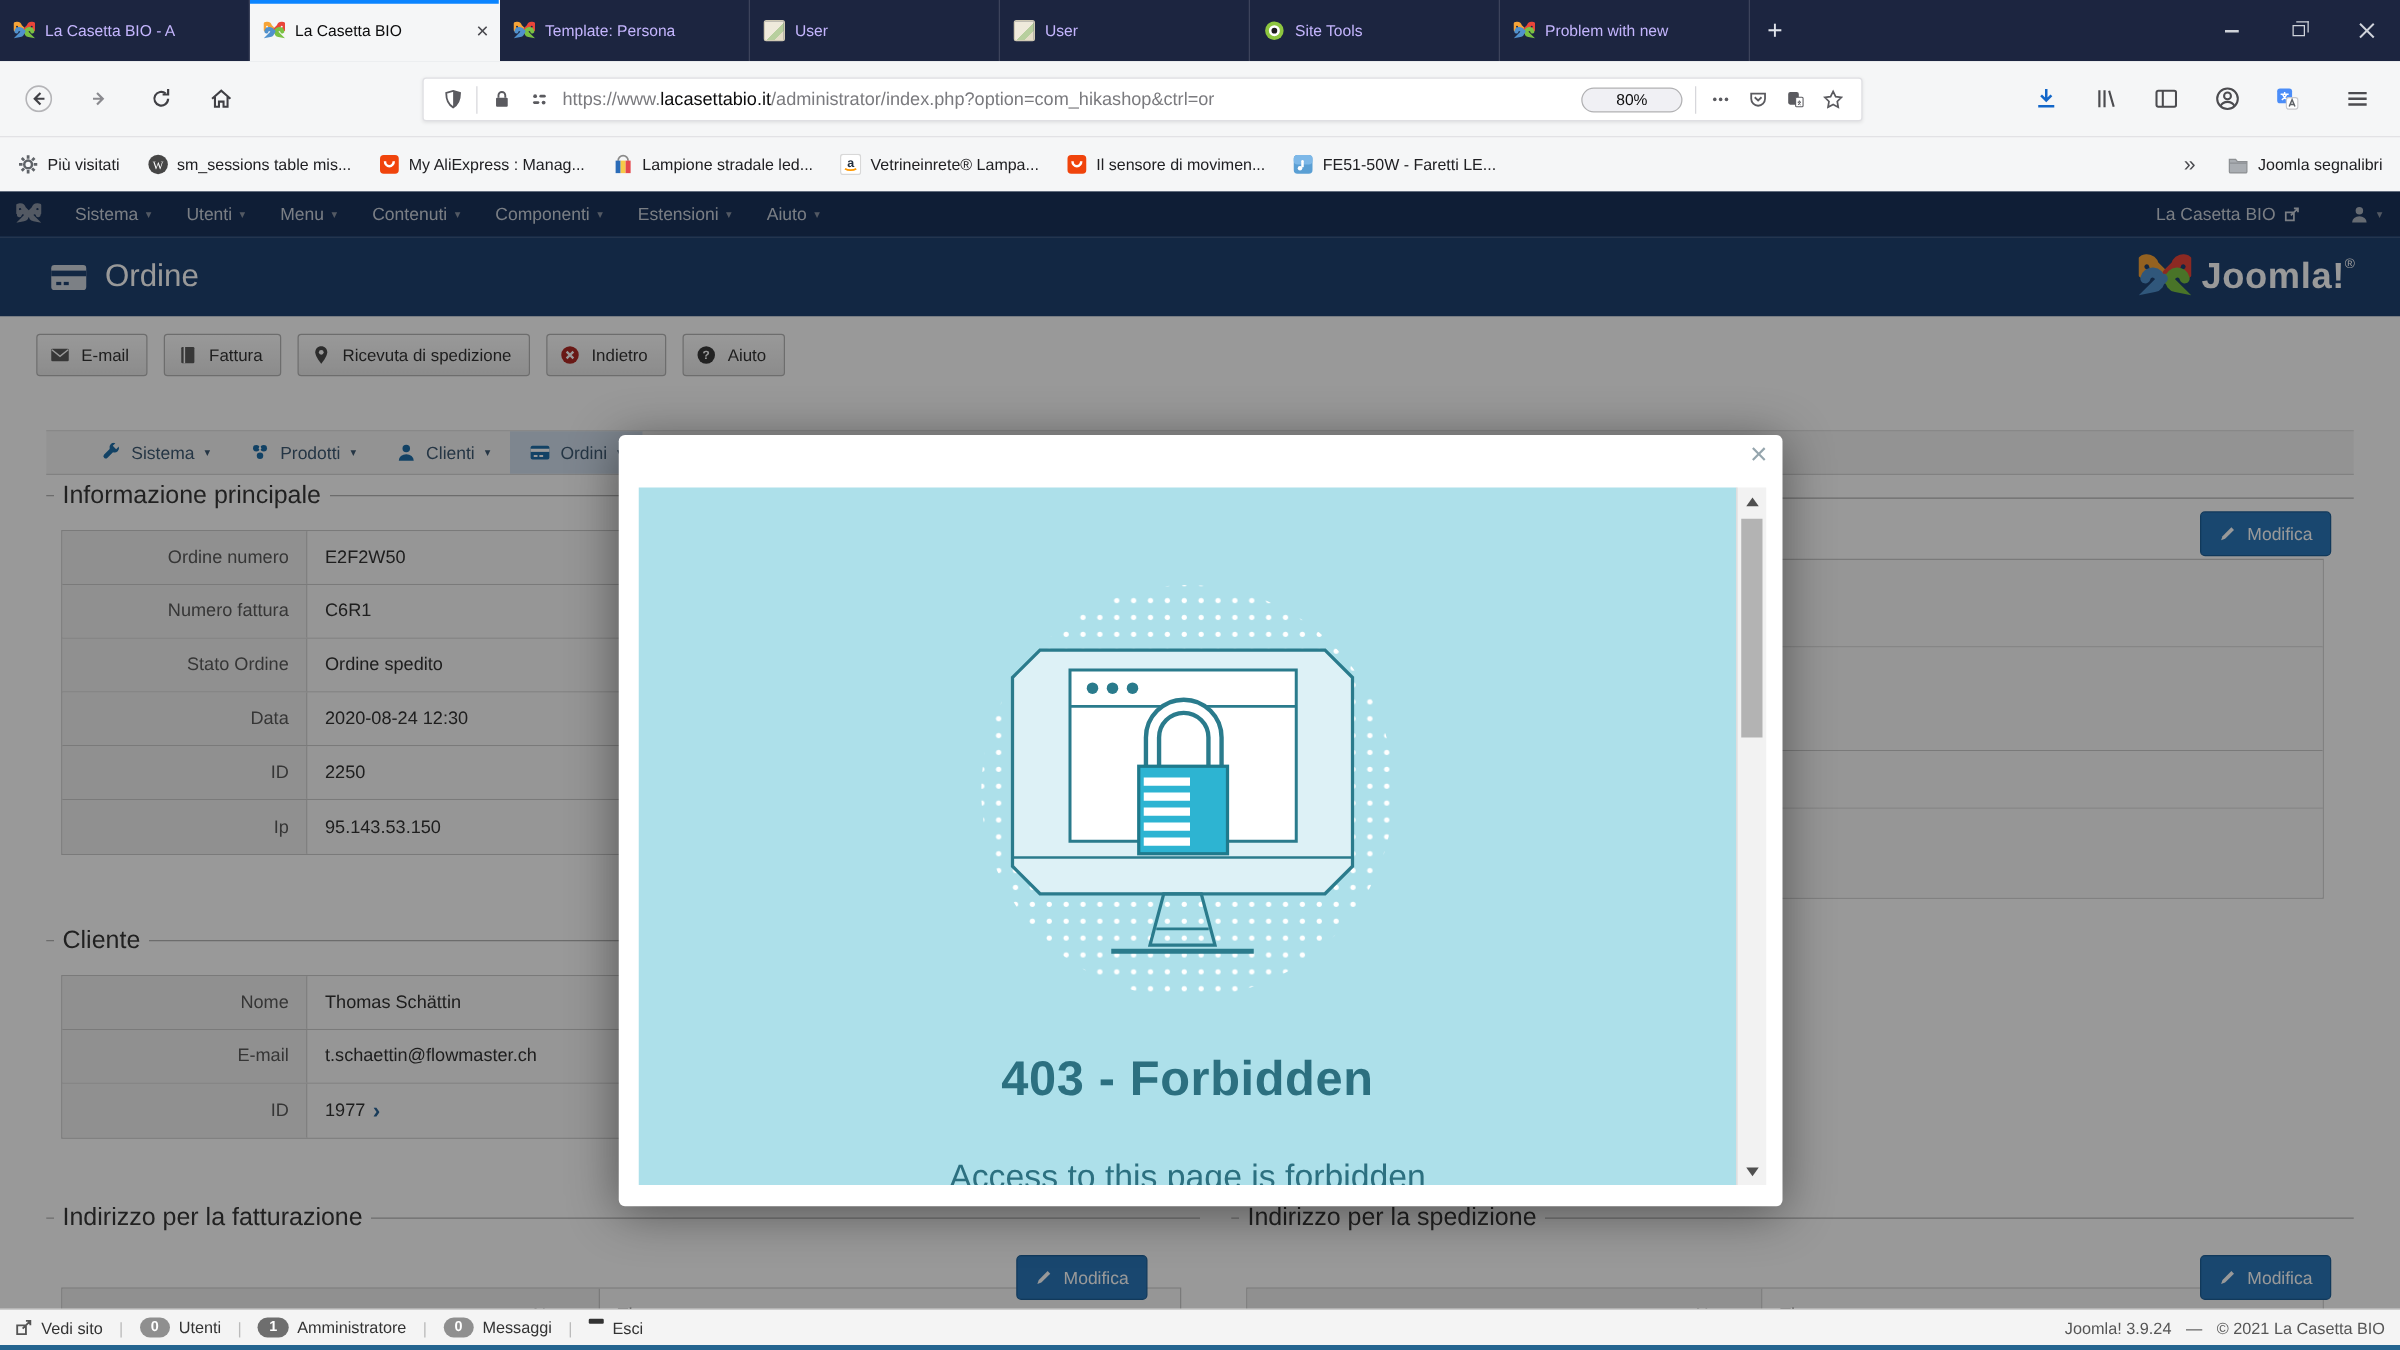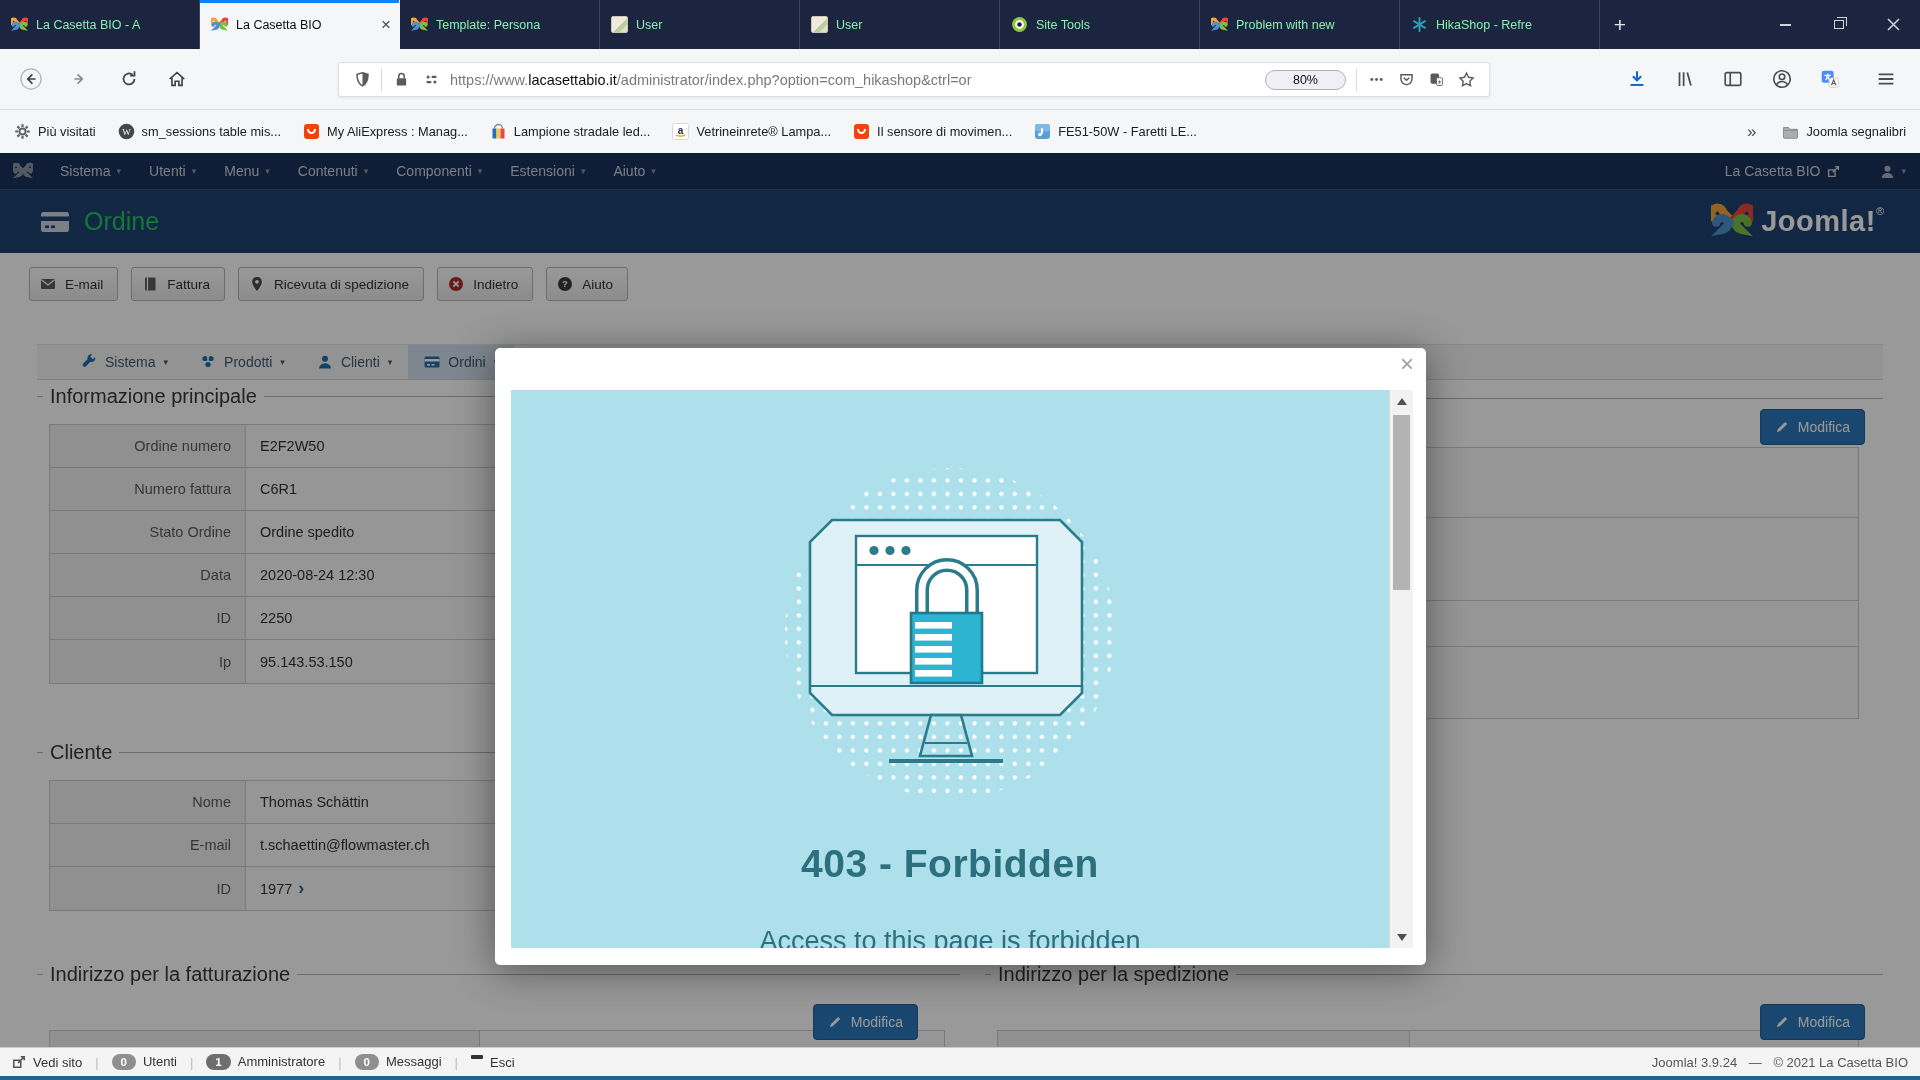--- a/index.html
+++ b/index.html
@@ -3,21 +3,21 @@
 <meta charset="utf-8">
 <style>
   * { margin:0; padding:0; box-sizing:border-box; }
   html,body { width:1920px; height:1080px; overflow:hidden; background:#fff;
     font-family:"Liberation Sans","DejaVu Sans",sans-serif; }
   .stage { position:relative; width:1920px; height:1080px; background:#fff; overflow:hidden; }
 
   
   .tabbar { position:absolute; left:0; top:0; width:1920px; height:49px; background:#1c2540; display:flex; }
   .tab { position:relative; width:200px; height:49px; display:flex; align-items:center; padding:0 8px 0 11px;
-         color:#86efac; font-size:12.5px; border-right:1px solid rgba(255,255,255,.14); cursor:default; }
+         color:#c4b5fd; font-size:12.5px; border-right:1px solid rgba(255,255,255,.14); cursor:default; }
   .tab .ttl { white-space:nowrap; overflow:hidden; flex:1;
       -webkit-mask-image:linear-gradient(to right,#000 78%,transparent 98%);
       mask-image:linear-gradient(to right,#000 78%,transparent 98%); }
   .tab.active { background:#f5f6f7; color:#0c0c0d; }
   .tab.active::before { content:""; position:absolute; left:0; top:0; width:100%; height:3px; background:#0a84ff; }
   .tab-close { font-size:17px; color:#4a4a4f; margin-left:6px; line-height:1; }
   .fav { width:17px; height:17px; margin-right:8px; flex:0 0 auto; display:inline-flex; }
   .fav svg { width:17px; height:17px; }
   .fav-img { border-radius:2px; background:linear-gradient(135deg,#efeadb 0 55%,#b8cf9e 55% 75%,#e4ddc8 75%); border:1px solid #cfc9b4; }
   .newtab { width:40px; height:49px; display:flex; align-items:center; justify-content:center; color:#dfe3ea; font-size:21px; }
@@ -58,21 +58,21 @@
   .topnav { position:absolute; left:0; top:0; width:1920px; height:37px; background:#19325a; display:flex; align-items:center; color:#ccd3dd; font-size:14px; border-bottom:1px solid #2c4f7e; }
   .topnav .jico { width:46px; display:flex; justify-content:center; }
   .tn-item { padding:0 14px; display:flex; align-items:center; height:37px; }
   .tn-caret { font-size:9px; margin-left:6px; color:#8b95a5; }
   .tn-right { margin-left:auto; display:flex; align-items:center; }
   .tn-site { display:flex; align-items:center; margin-right:26px; }
   .tn-site svg { margin-left:7px; }
 
   .pagehead { position:absolute; left:0; top:37px; width:1920px; height:63px; background:#1e4170; display:flex; align-items:center; }
   .ph-ico { margin:0 14px 0 40px; display:flex; }
-  .ph-title { color:#22c55e; font-size:25px; }
+  .ph-title { color:#ffffff; font-size:25px; }
   .jlogo { position:absolute; right:36px; top:10px; display:flex; align-items:center; }
   .jlogo-text { color:#fff; font-size:29px; font-weight:bold; margin-left:8px; letter-spacing:.5px; }
   .jlogo-reg { color:#fff; font-size:11px; vertical-align:top; position:relative; top:-10px; }
 
   
   .jtoolbar { position:absolute; left:29px; top:114px; display:flex; gap:13px; z-index:1; }
   .jbtn { height:34px; display:inline-flex; align-items:center; gap:9px; padding:0 14px 0 10px;
       background:linear-gradient(#ffffff,#e9e9e9); border:1px solid #b6b6b6; border-radius:3px; font-size:13.5px; color:#333; }
   .jbtn svg { width:16px; height:16px; }
 
@@ -206,32 +206,20 @@
       <span class="ttl">Site Tools</span>
     </div>
     <div class="tab">
       <span class="fav">
           <svg viewBox="0 0 24 24">
             <use href="#joomla-x"></use>
           </svg>
         </span>
       <span class="ttl">Problem with new</span>
     </div>
-    <div class="tab">
-      <span class="fav">
-        <svg viewBox="0 0 17 17">
-            <g stroke="#2a9fb0" stroke-width="2" stroke-linecap="round">
-              <path d="M8.5,2 V15"></path>
-              <path d="M3,5.2 L14,11.8"></path>
-              <path d="M14,5.2 L3,11.8"></path>
-            </g>
-          </svg>
-      </span>
-      <span class="ttl">HikaShop - Refre</span>
-    </div>
     <div class="newtab">+</div>
     <div class="winctl">
       <div class="winbtn">
           <span class="mini"></span>
         </div>
       <div class="winbtn">
           <span class="restore">
             <i></i>
           </span>
         </div>

